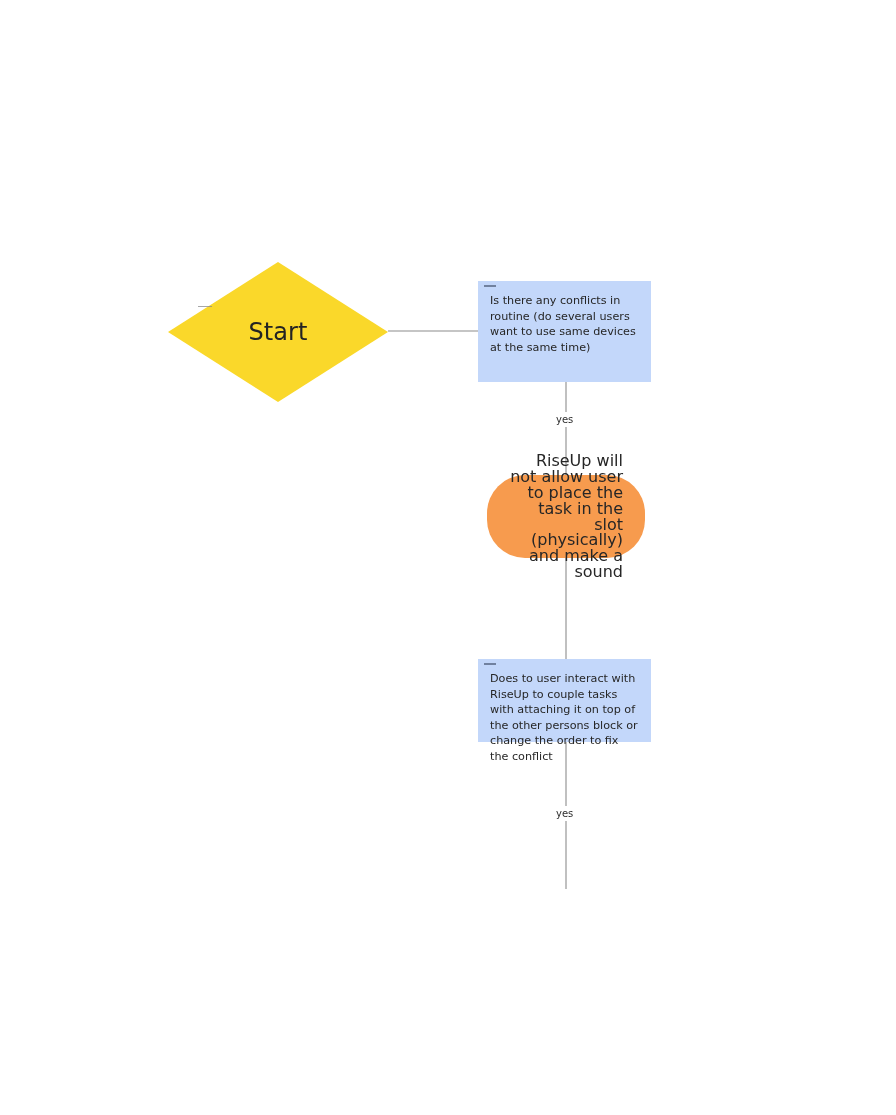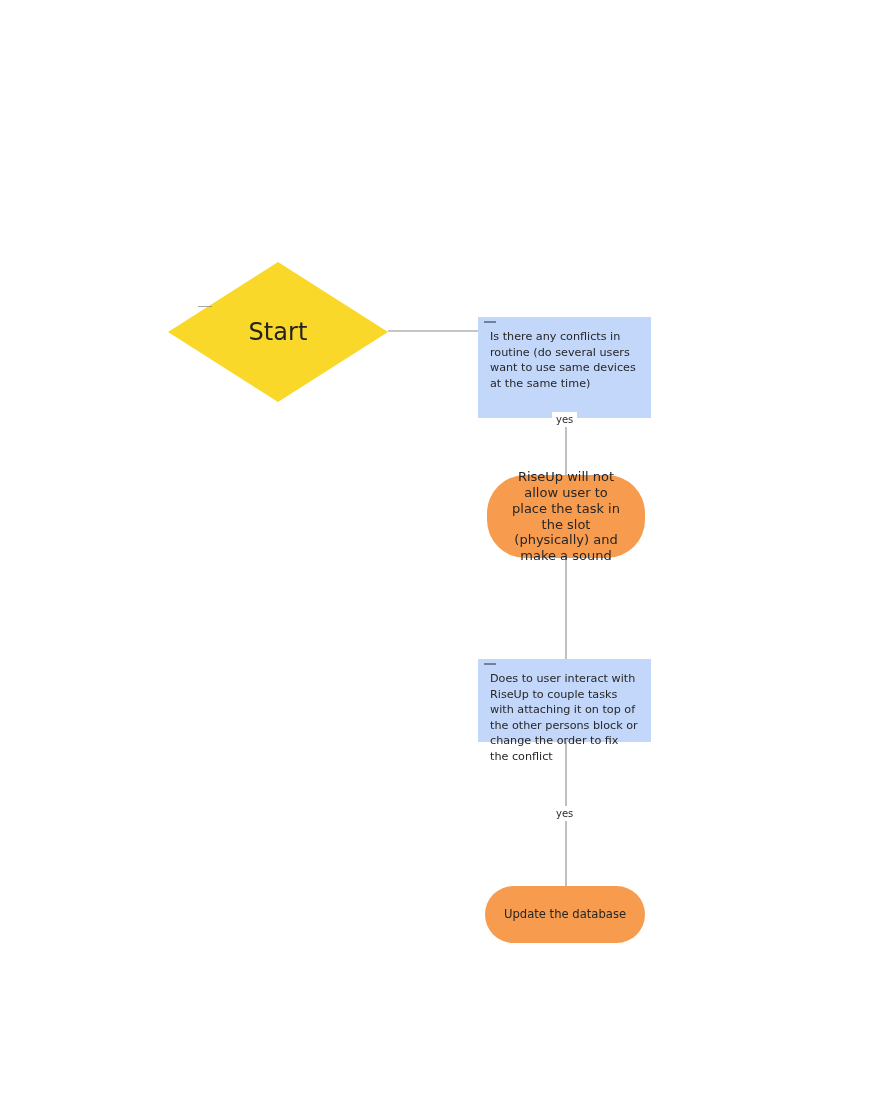--- a/index.html
+++ b/index.html
@@ -88,21 +88,20 @@
   .rect-blue .body {
     font-size: 11.2px;
     line-height: 15.6px;
     color: #262626;
   }
   .node-q1 {
     left: 478px;
     top: 281px;
     width: 173px;
     height: 101px;
-    margin-top: 36px;
   }
   .node-q2 {
     left: 478px;
     top: 659px;
     width: 173px;
     height: 83px;
   }
   
   .corner-tick {
     position: absolute;
@@ -123,24 +122,24 @@
   }
   .node-a1 {
     left: 487px;
     top: 475px;
     width: 158px;
     height: 83px;
     padding: 0 22px;
     align-items: flex-start;
   }
   .node-a1 .body {
-    font-size: 13px;
+    font-size: 16px;
     line-height: 15.8px;
     color: #262626;
-    text-align: center;
+    text-align: right;
   }
   .node-a2 {
     left: 485px;
     top: 886px;
     width: 160px;
     height: 57px;
     align-items: center;
     padding: 0 14px;
   }
   .node-a2 .body {
@@ -196,17 +195,14 @@
     <span class="body">RiseUp will not allow user to place the task in the slot (physically) and make a sound</span>
   </div>
 
   <div class="node rect-blue node-q2">
     <span class="corner-tick"></span>
     <span class="body">Does to user interact with RiseUp to couple tasks with attaching it on top of the other persons block or change the order to fix the conflict</span>
   </div>
 
   <span class="edge-label lbl-yes2">yes</span>
 
-  <div class="node pill-orange node-a2">
-    <span class="body">Update the database</span>
-  </div>
 
 </div>
 
 </body></html>

